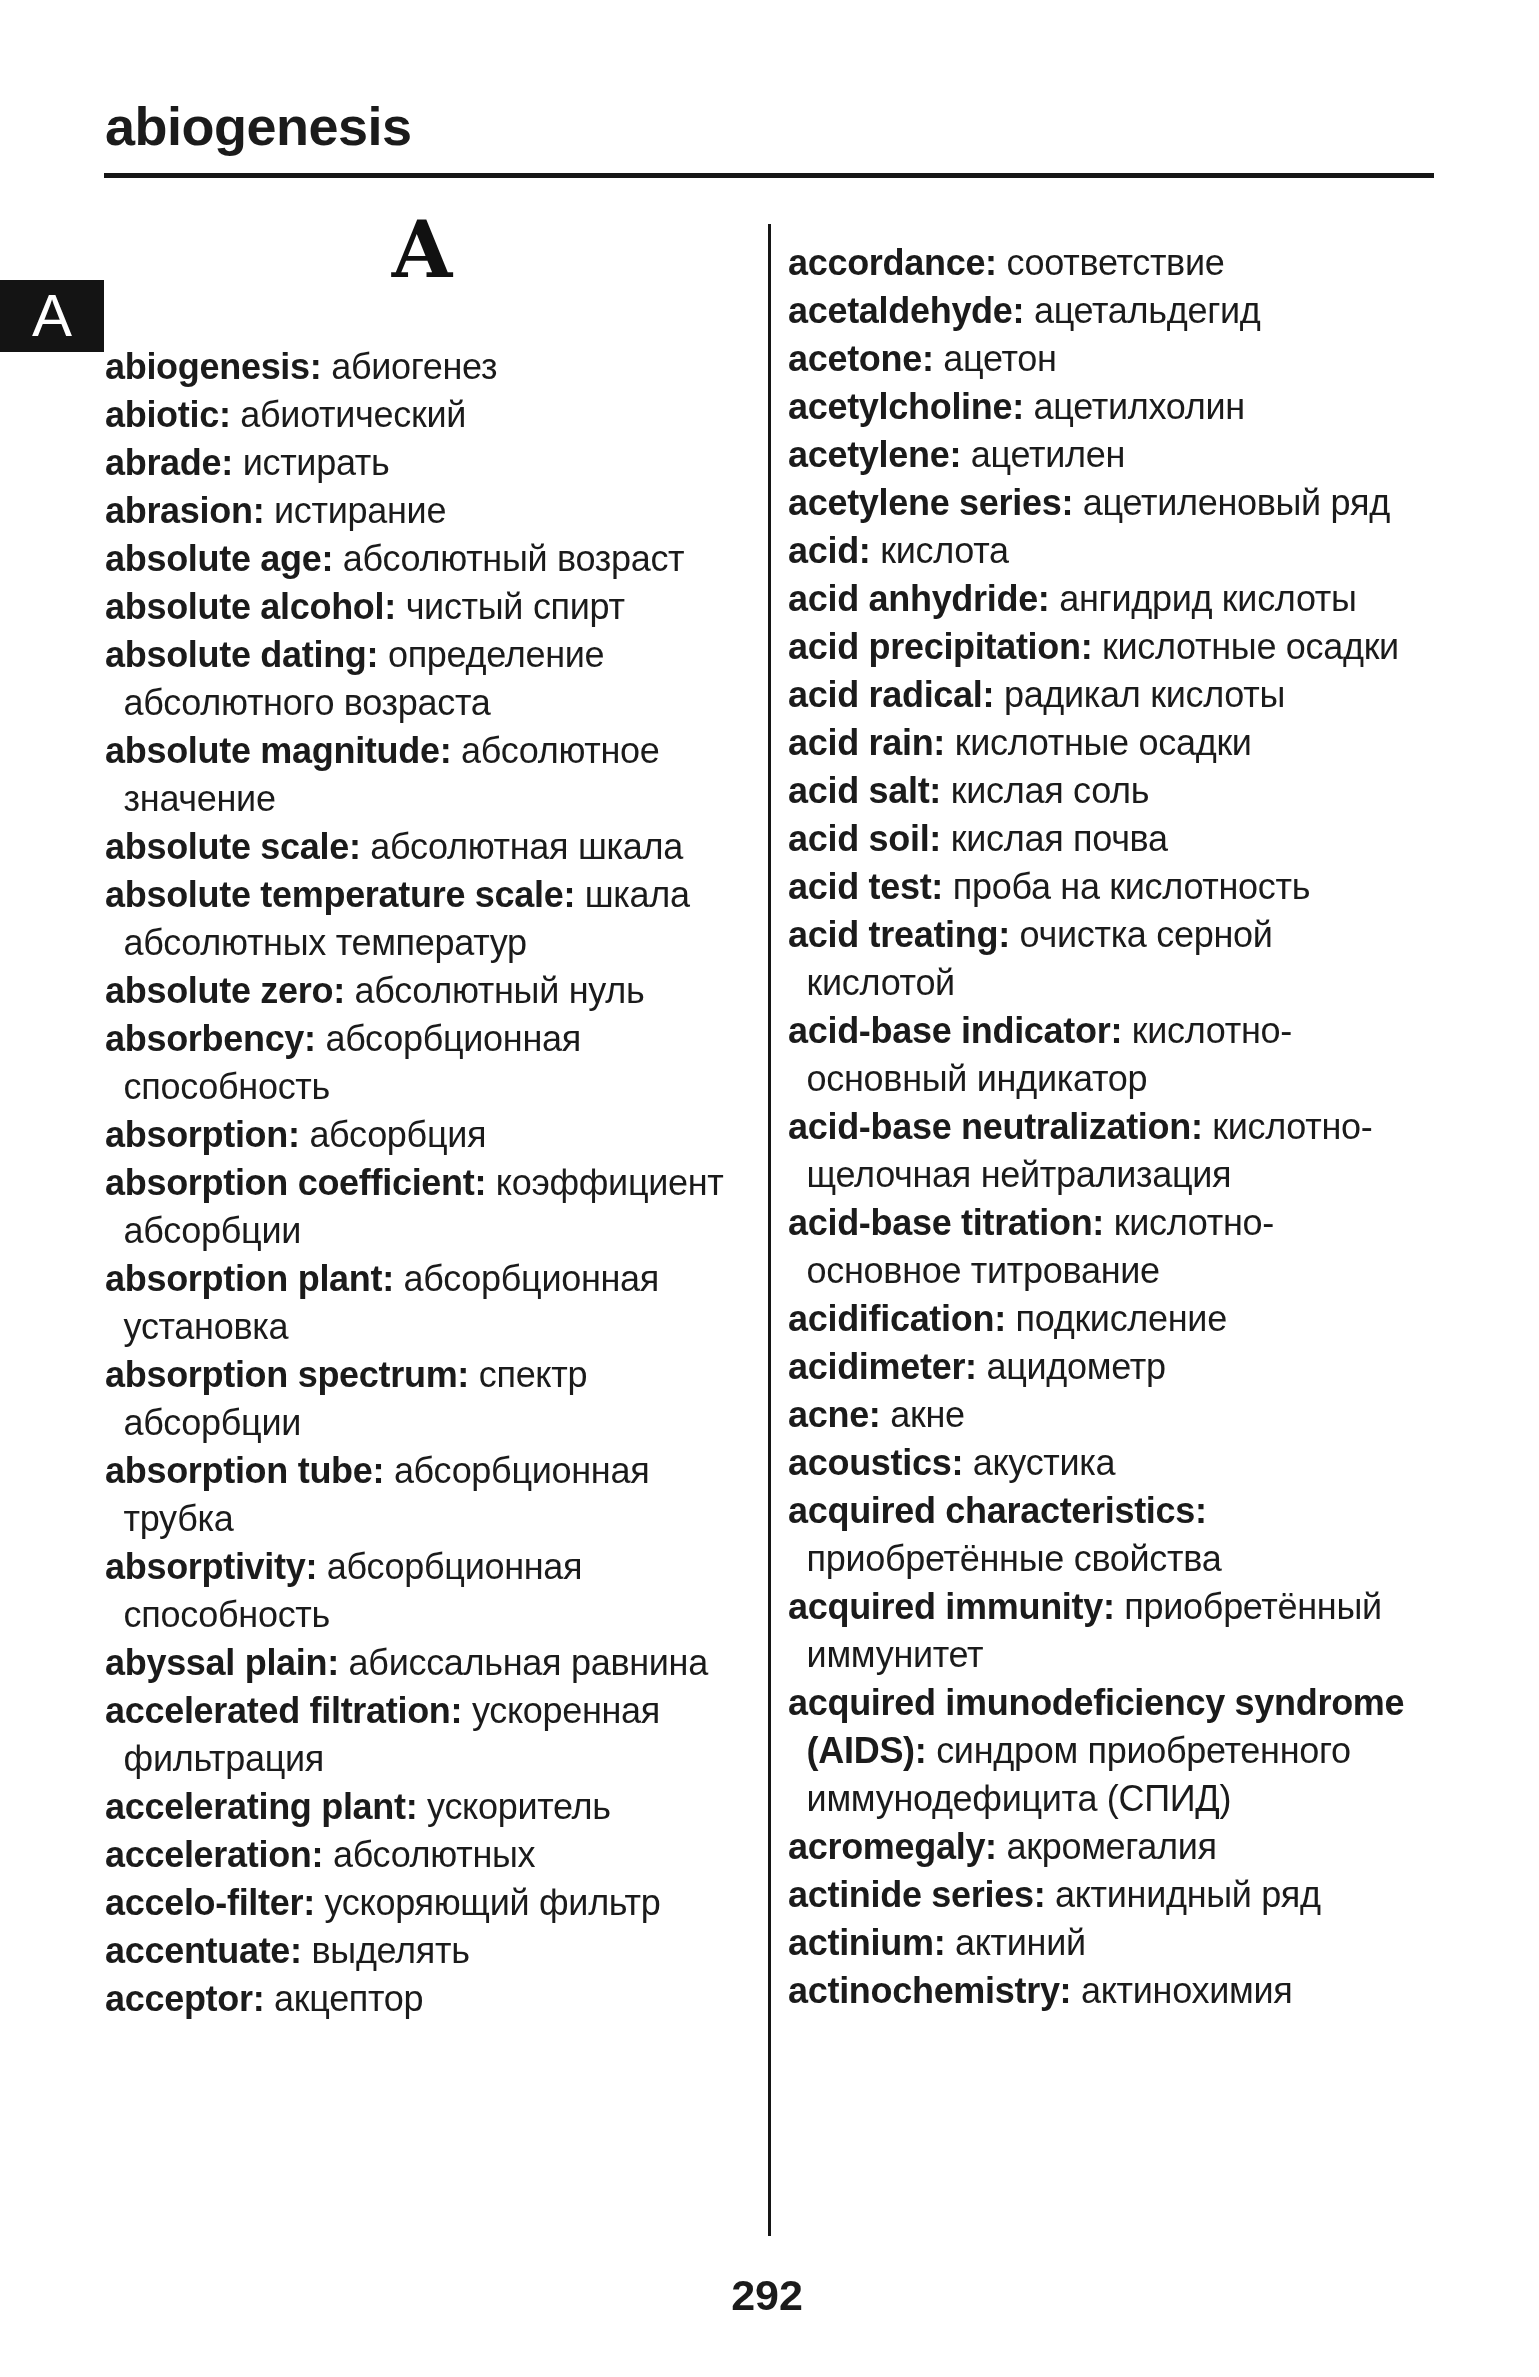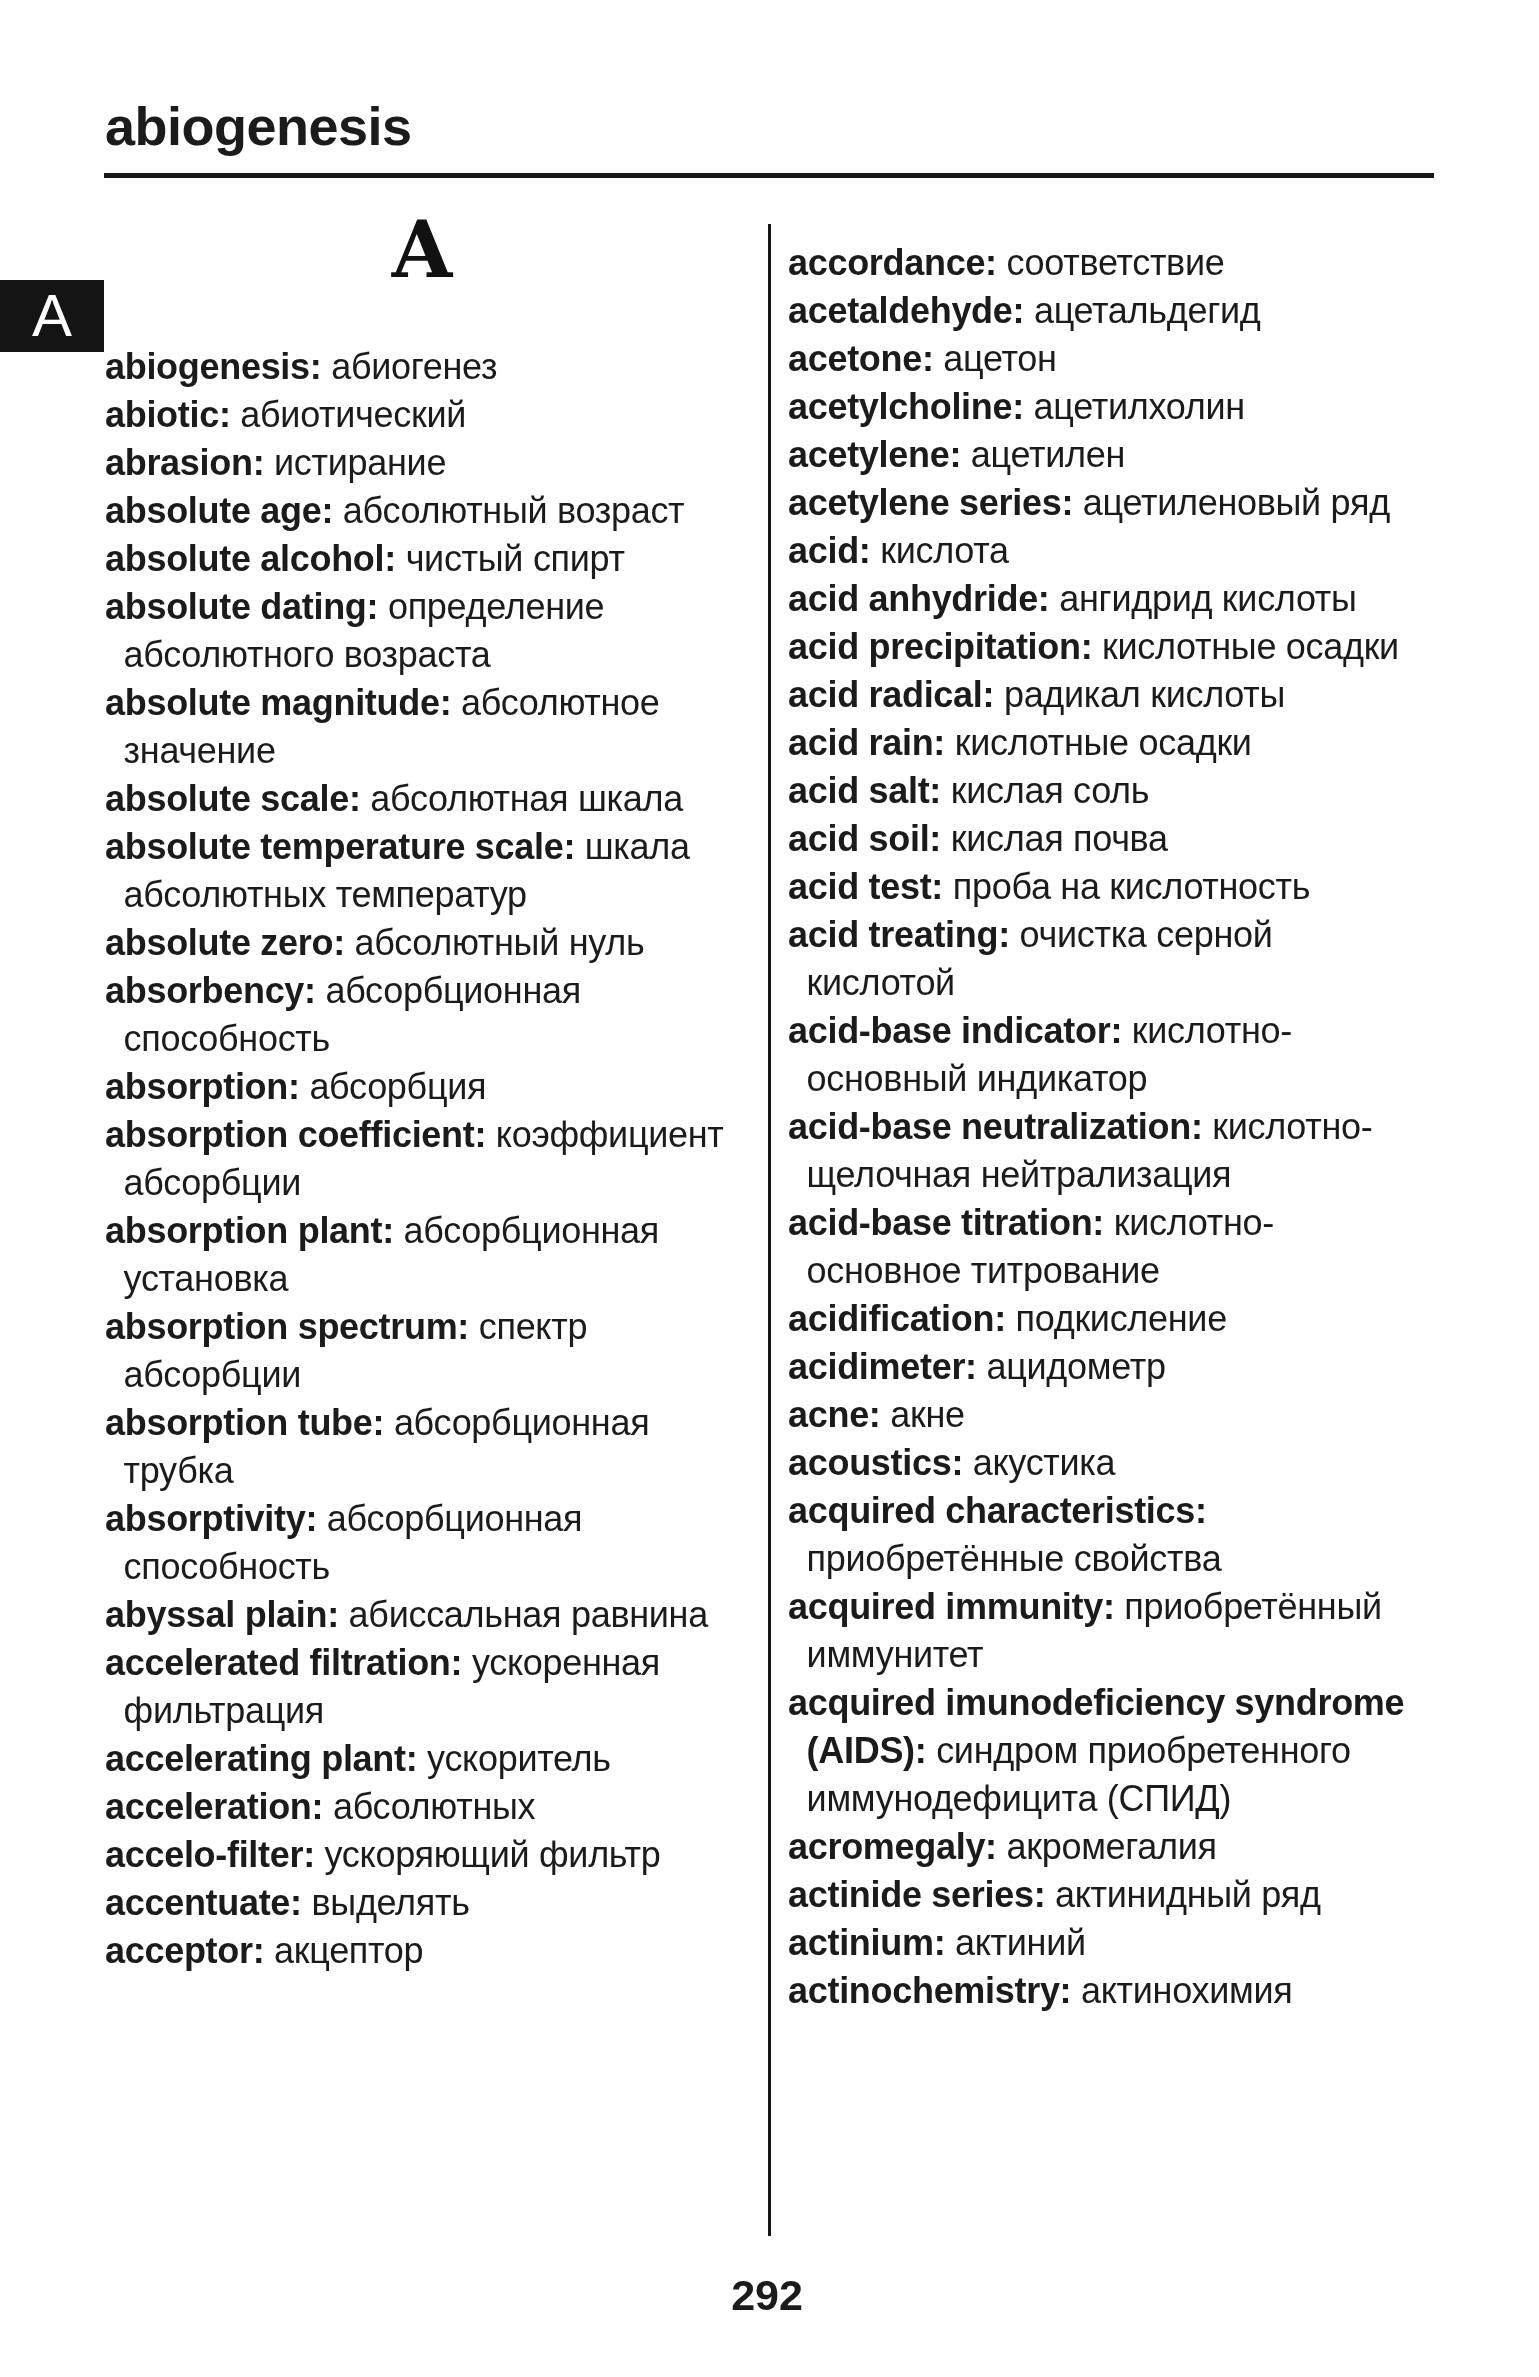--- a/index.html
+++ b/index.html
@@ -112,20 +112,21 @@
 <div class="thumb-tab">
   <span class="thumb-tab-letter">A</span>
 </div>
 
 <div class="section-letter">A</div>
 
 <div class="column column-left">
   <div>
       <div class="entry"><span class="term">abiogenesis:</span> <span class="trans">абиогенез</span></div>
       <div class="entry"><span class="term">abiotic:</span> <span class="trans">абиотический</span></div>
+      <div class="entry"><span class="term">abrade:</span> <span class="trans">истирать</span></div>
       <div class="entry"><span class="term">abrasion:</span> <span class="trans">истирание</span></div>
       <div class="entry"><span class="term">absolute age:</span> <span class="trans">абсолютный возраст</span></div>
       <div class="entry"><span class="term">absolute alcohol:</span> <span class="trans">чистый спирт</span></div>
       <div class="entry"><span class="term">absolute dating:</span> <span class="trans">определение абсолютного возраста</span></div>
       <div class="entry"><span class="term">absolute magnitude:</span> <span class="trans">абсолютное значение</span></div>
       <div class="entry"><span class="term">absolute scale:</span> <span class="trans">абсолютная шкала</span></div>
       <div class="entry"><span class="term">absolute temperature scale:</span> <span class="trans">шкала абсолютных температур</span></div>
       <div class="entry"><span class="term">absolute zero:</span> <span class="trans">абсолютный нуль</span></div>
       <div class="entry"><span class="term">absorbency:</span> <span class="trans">абсорбционная способность</span></div>
       <div class="entry"><span class="term">absorption:</span> <span class="trans">абсорбция</span></div>

